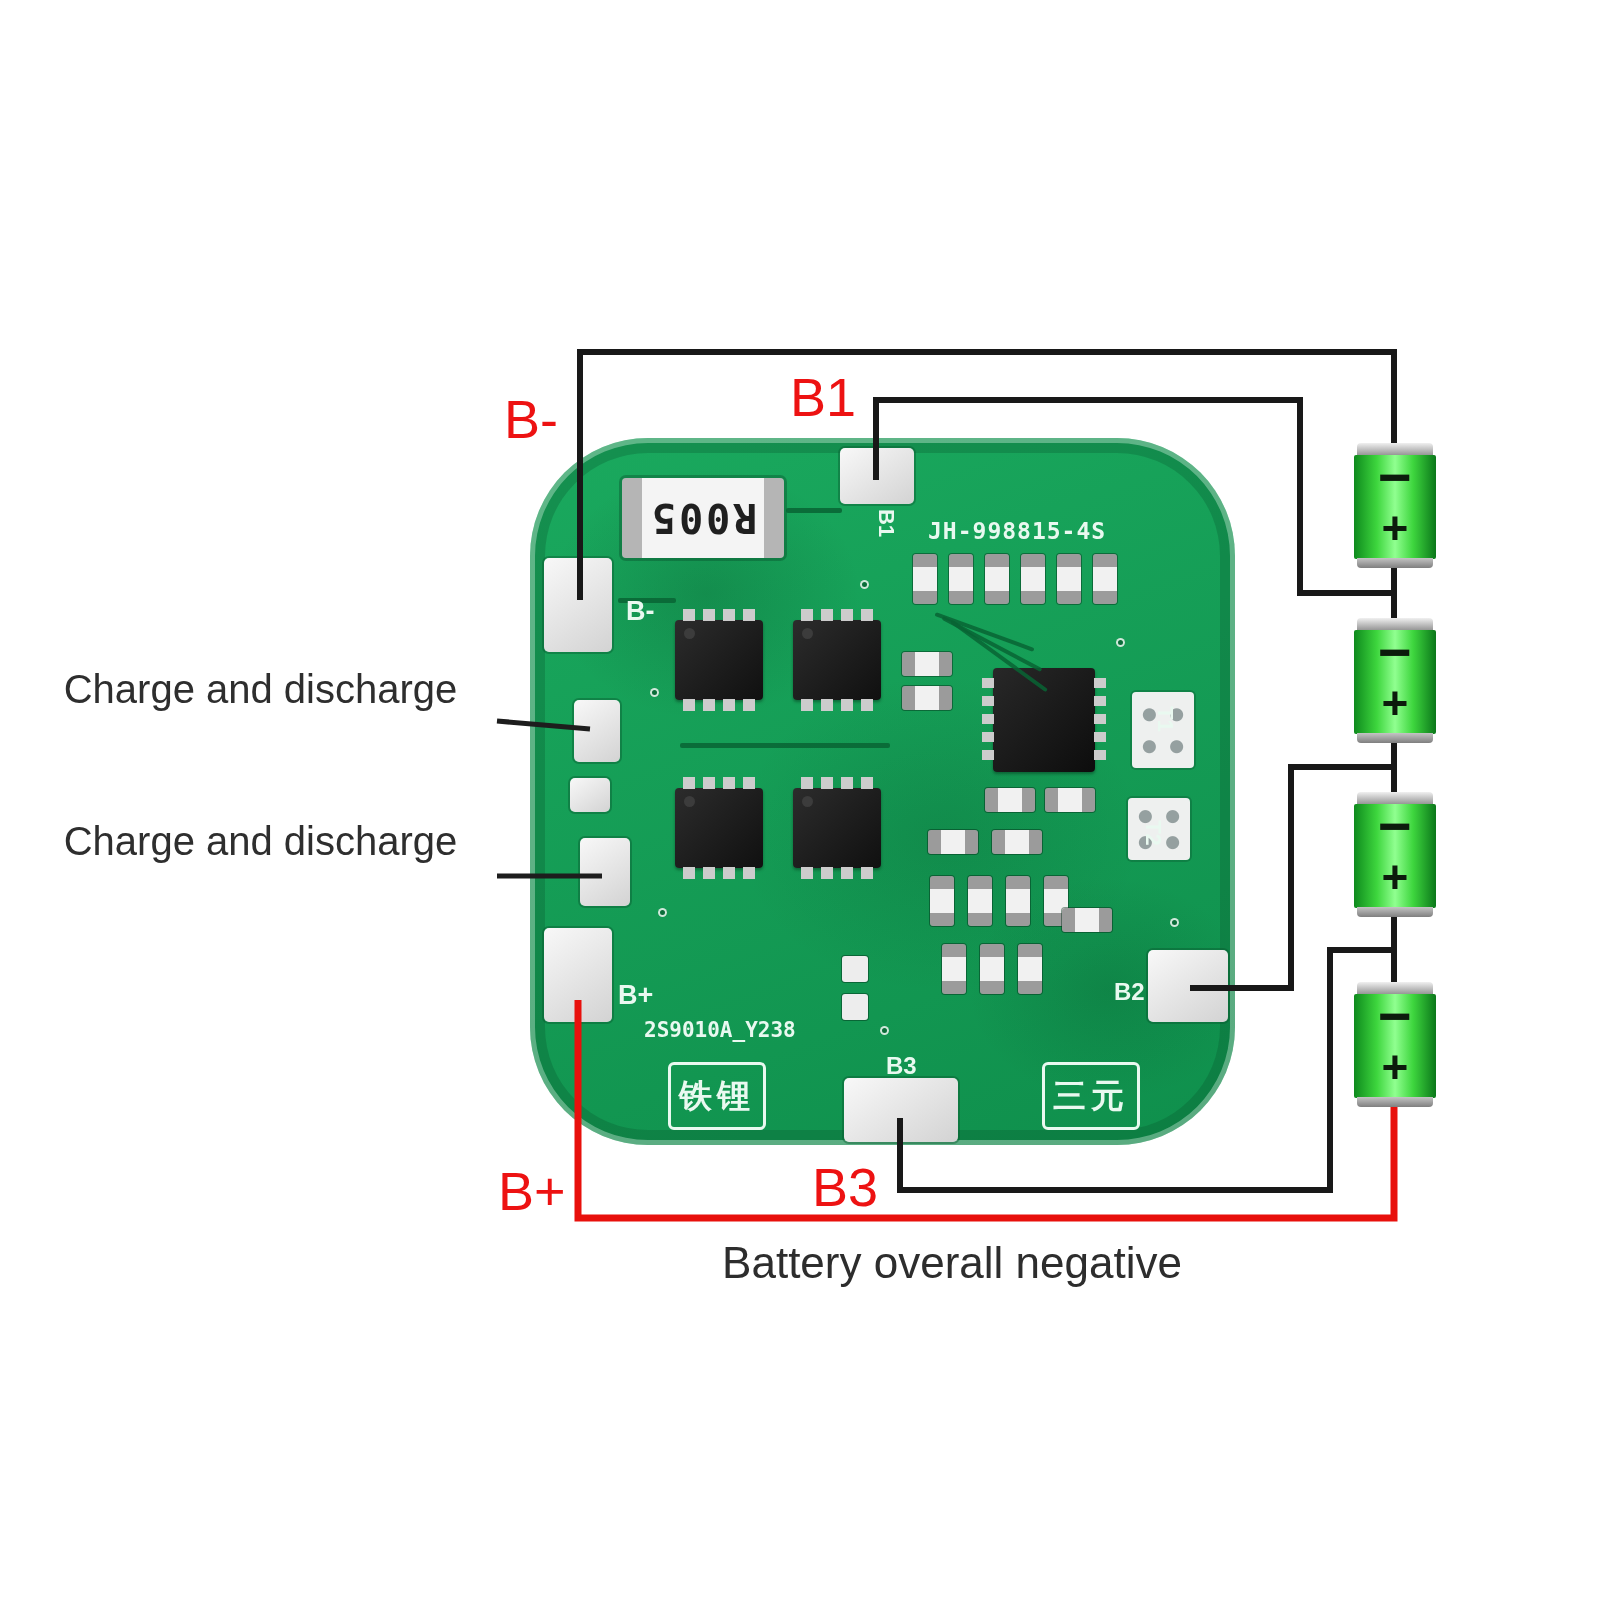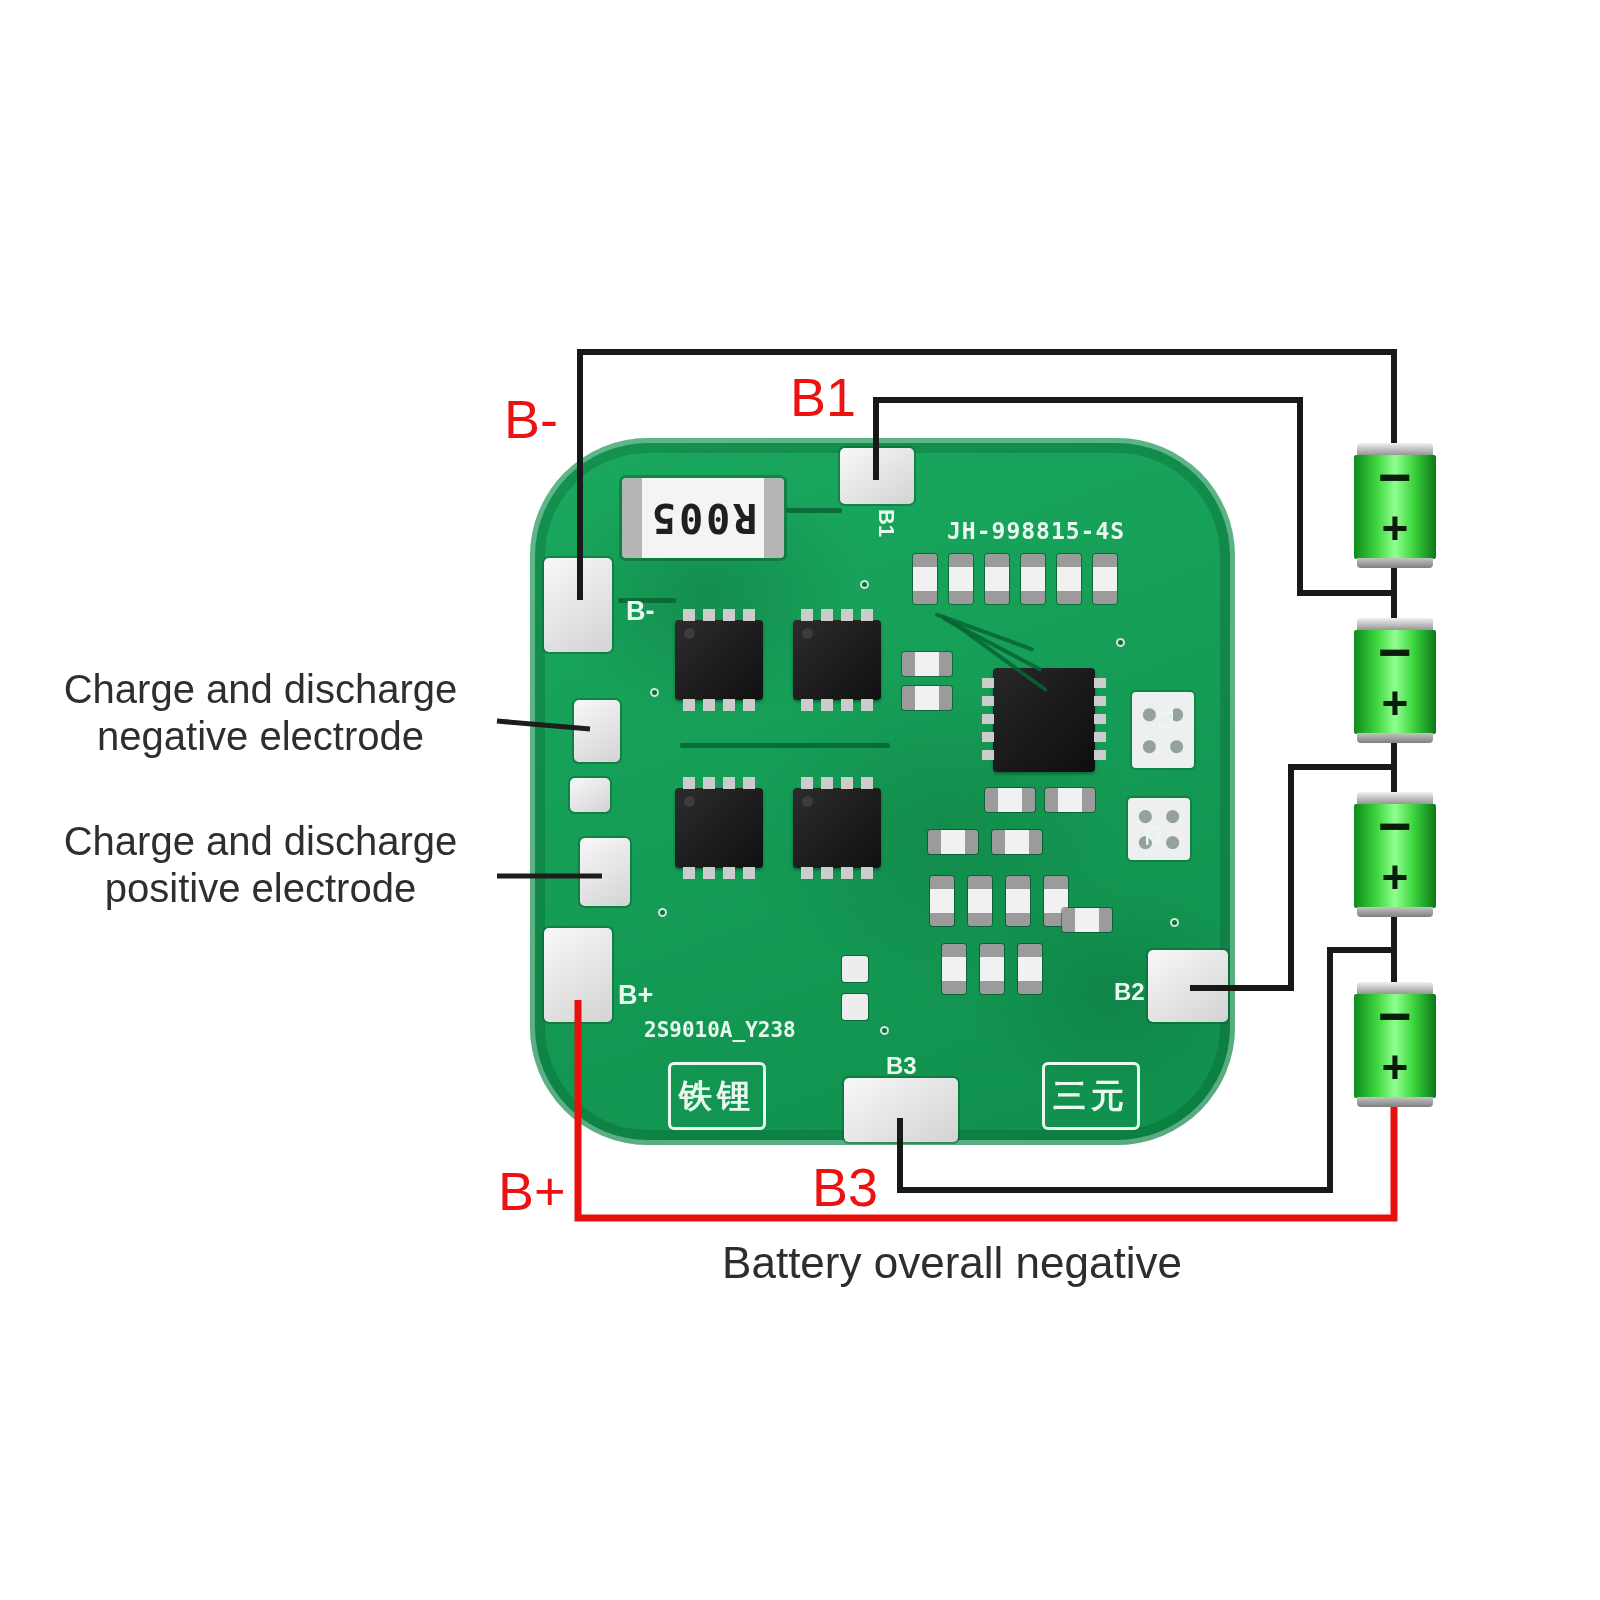--- a/index.html
+++ b/index.html
@@ -91,25 +91,23 @@
   <div class="lbl bottom">Battery overall negative</div>
 
   <div class="red" style="left:504px;top:388px;">B-</div>
   <div class="red" style="left:790px;top:366px;">B1</div>
   <div class="red" style="left:1007px;top:990px;">B2</div>
   <div class="red" style="left:812px;top:1156px;">B3</div>
   <div class="red" style="left:498px;top:1160px;">B+</div>
 
   <div class="elec neg">
     <div>Charge and discharge</div>
-    <div>negative electrode</div>
   </div>
   <div class="elec pos">
     <div>Charge and discharge</div>
-    <div>positive electrode</div>
   </div>
 
   <div class="pcb">
 
     <div class="resistor">
       <span>R005</span>
     </div>
 
     <div class="pad" style="left:14px;top:120px;width:68px;height:94px;"></div>
     <div class="pad" style="left:310px;top:10px;width:74px;height:56px;"></div>
@@ -167,21 +165,21 @@
     <div class="trace" style="left:406px;top:204px;width:112px;height:4px;transform:rotate(28deg);"></div>
     <div class="trace" style="left:410px;top:216px;width:118px;height:4px;transform:rotate(36deg);"></div>
     <div class="via" style="left:120px;top:250px;"></div>
     <div class="via" style="left:128px;top:470px;"></div>
     <div class="via" style="left:330px;top:142px;"></div>
     <div class="via" style="left:586px;top:200px;"></div>
     <div class="via" style="left:640px;top:480px;"></div>
     <div class="via" style="left:350px;top:588px;"></div>
 
     <div class="silk" style="left:342px;top:72px;font-size:22px;transform:rotate(90deg);">B1</div>
-    <div class="silk mono" style="left:398px;top:80px;font-size:23px;letter-spacing:1px;margin-left:19px;">JH-998815-4S</div>
+    <div class="silk mono" style="left:398px;top:80px;font-size:23px;letter-spacing:1px;">JH-998815-4S</div>
     <div class="silk" style="left:96px;top:158px;font-size:27px;">B-</div>
     <div class="silk" style="left:622px;top:268px;font-size:22px;transform:rotate(90deg);">T1</div>
     <div class="silk" style="left:610px;top:382px;font-size:22px;transform:rotate(90deg);">T2</div>
     <div class="silk" style="left:88px;top:542px;font-size:27px;">B+</div>
     <div class="silk mono" style="left:114px;top:580px;font-size:21px;">2S9010A_Y238</div>
     <div class="silk" style="left:356px;top:614px;font-size:24px;">B3</div>
     <div class="silk" style="left:584px;top:540px;font-size:24px;">B2</div>
     <div class="cbox" style="left:138px;top:624px;">铁锂</div>
     <div class="cbox" style="left:512px;top:624px;">三元</div>
   </div>

